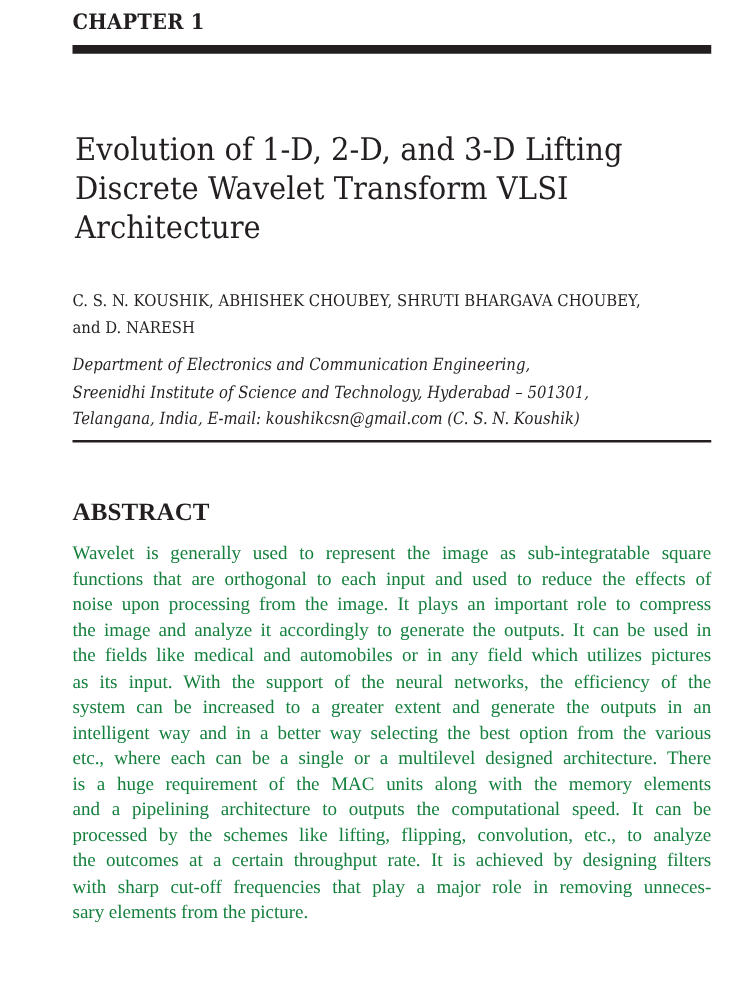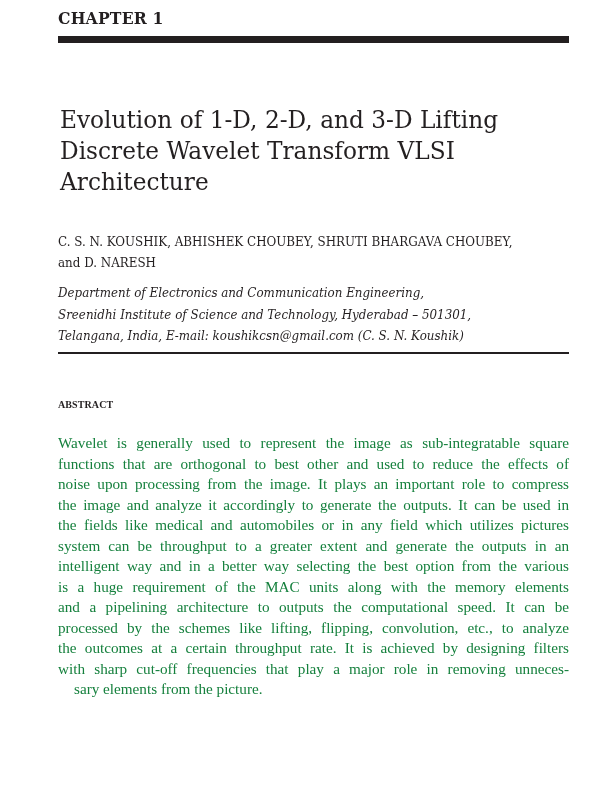--- a/index.html
+++ b/index.html
@@ -88,21 +88,21 @@
       width: 511px;
       height: 2px;
       background: #231f20;
     }
     .abstract-heading {
       position: absolute;
       left: 0;
       top: 399px;
       font-family: "Liberation Serif", serif;
       font-weight: bold;
-      font-size: 10px;
+      font-size: 20px;
       color: #231f20;
       letter-spacing: 0.1px;
     }
     .abstract-body {
       position: absolute;
       left: 0;
       top: 433px;
       width: 511px;
       font-family: "Liberation Serif", serif;
       font-size: 15.2px;
@@ -112,21 +112,20 @@
     .abstract-body .line {
       display: block;
       text-align: justify;
       text-align-last: justify;
       white-space: nowrap;
       height: 20.5px;
       overflow: visible;
     }
     .abstract-body .line.last {
       text-align-last: left;
-      margin-left: 16px;
     }
   </style>
 </head>
 <body>
 
 <div class="page">
 
   <div class="chapter-label">CHAPTER 1</div>
   <div class="thick-rule"></div>
 
@@ -146,26 +145,28 @@
     <div>Sreenidhi Institute of Science and Technology, Hyderabad – 501301,</div>
     <div>Telangana, India, E-mail: koushikcsn@gmail.com (C. S. N. Koushik)</div>
   </div>
 
   <div class="thin-rule"></div>
 
   <div class="abstract-heading">ABSTRACT</div>
 
   <div class="abstract-body">
     <span class="line">Wavelet is generally used to represent the image as sub-integratable square</span>
-    <span class="line">functions that are orthogonal to best other and used to reduce the effects of</span>
+    <span class="line">functions that are orthogonal to each input and used to reduce the effects of</span>
     <span class="line">noise upon processing from the image. It plays an important role to compress</span>
     <span class="line">the image and analyze it accordingly to generate the outputs. It can be used in</span>
     <span class="line">the fields like medical and automobiles or in any field which utilizes pictures</span>
-    <span class="line">system can be throughput to a greater extent and generate the outputs in an</span>
+    <span class="line">as its input. With the support of the neural networks, the efficiency of the</span>
+    <span class="line">system can be increased to a greater extent and generate the outputs in an</span>
     <span class="line">intelligent way and in a better way selecting the best option from the various</span>
+    <span class="line">etc., where each can be a single or a multilevel designed architecture. There</span>
     <span class="line">is a huge requirement of the MAC units along with the memory elements</span>
     <span class="line">and a pipelining architecture to outputs the computational speed. It can be</span>
     <span class="line">processed by the schemes like lifting, flipping, convolution, etc., to analyze</span>
     <span class="line">the outcomes at a certain throughput rate. It is achieved by designing filters</span>
     <span class="line">with sharp cut-off frequencies that play a major role in removing unneces-</span>
     <span class="line last">sary elements from the picture.</span>
   </div>
 
 </div>
 

